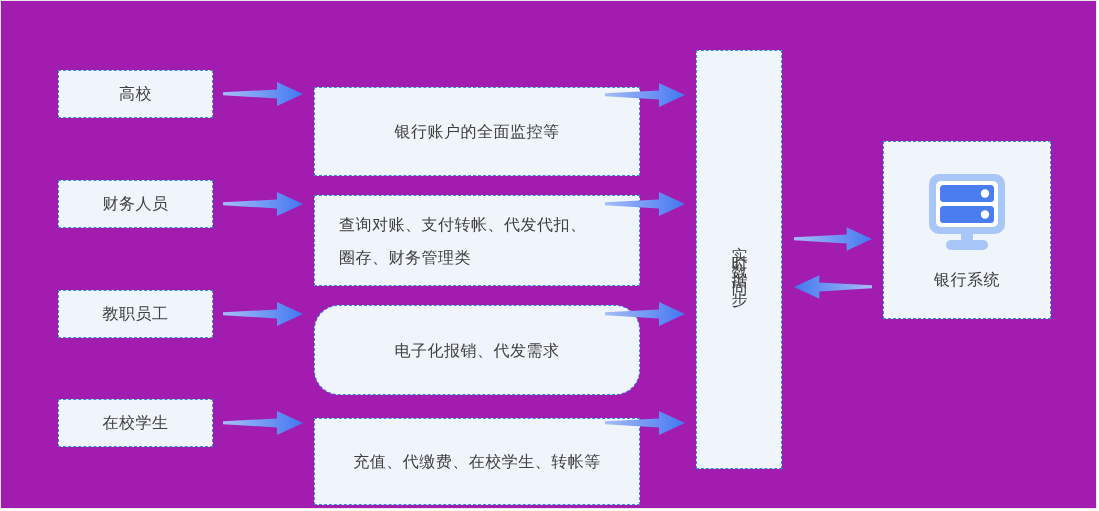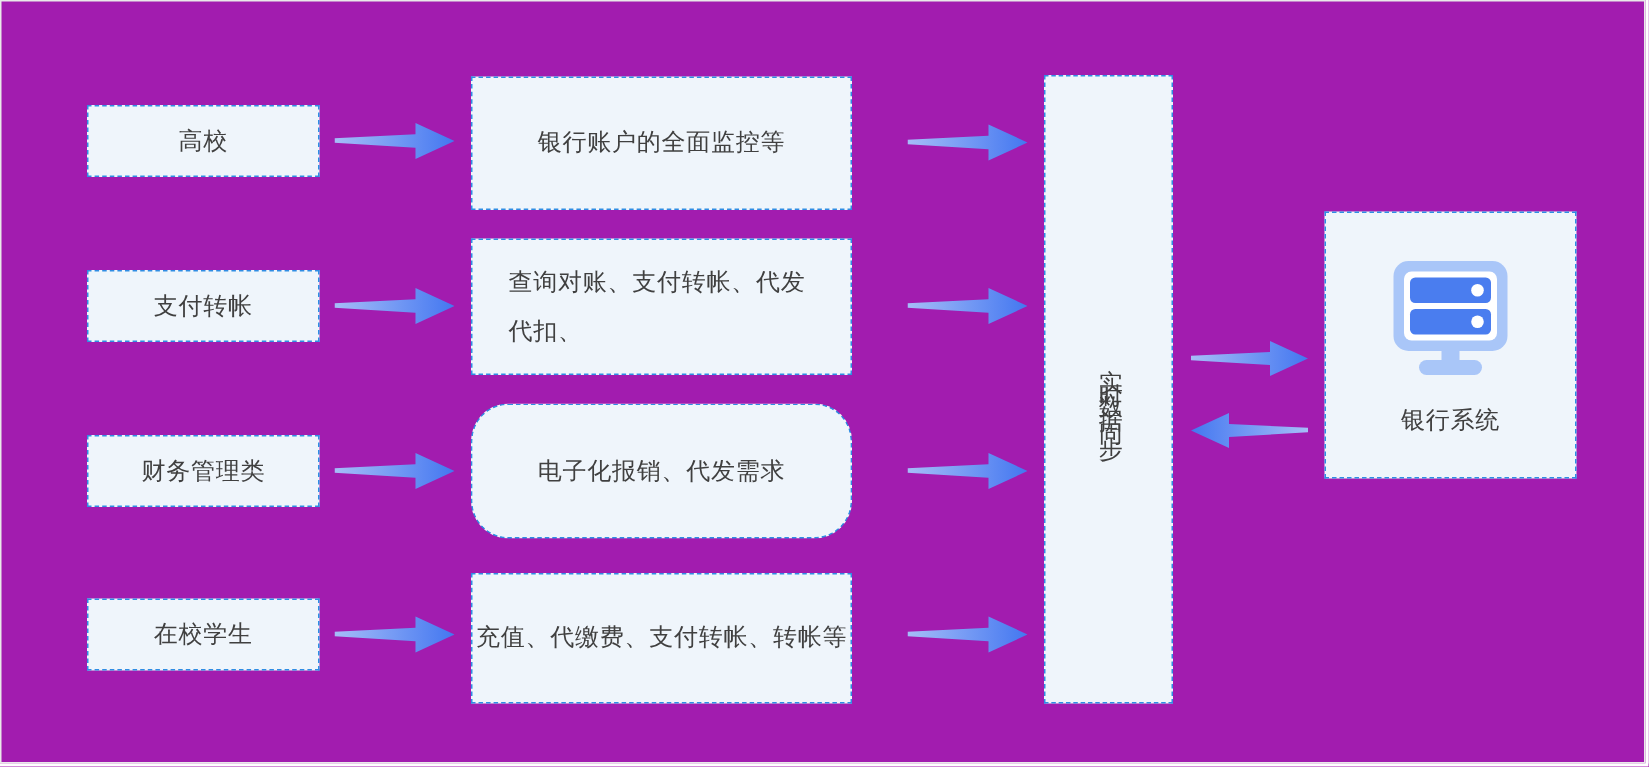--- a/index.html
+++ b/index.html
@@ -27,21 +27,21 @@
     color: #404040;
     letter-spacing: 0.5px;
   }
   
   .actor-box { left: 57px; width: 155px; height: 48px; }
   .actor-1 { top: 69px; }
   .actor-2 { top: 179px; }
   .actor-3 { top: 289px; }
   .actor-4 { top: 398px; }
   
-  .service-box { left: 313px; width: 254px; flex-direction: column; line-height: 33px; text-align: center; }
+  .service-box { left: 313px; width: 326px; flex-direction: column; line-height: 33px; text-align: center; margin-top: 36px; }
   .service-1 { top: 50px;  height: 89px; }
   .service-2 { top: 158px; height: 91px; align-items: flex-start; padding: 0 16px 0 24px; text-align: left; }
   .service-3 { top: 268px; height: 90px; border-radius: 25px; }
   .service-4 { top: 381px; height: 87px; }
   .service-box span { display: block; }
   
   .sync-box {
     left: 695px; top: 49px; width: 86px; height: 419px;
   }
   .sync-text {
@@ -77,24 +77,24 @@
 </style>
 </head>
 <body>
 
 <div class="canvas">
 
   <div class="dash-box actor-box actor-1">
     <span>高校</span>
   </div>
   <div class="dash-box actor-box actor-2">
-    <span>支付转帐</span>
+    <span>财务人员</span>
   </div>
   <div class="dash-box actor-box actor-3">
-    <span>财务管理类</span>
+    <span>教职员工</span>
   </div>
   <div class="dash-box actor-box actor-4">
     <span>在校学生</span>
   </div>
 
   <svg class="arrow a-stage1 a1" viewBox="0 0 80 28">
     <defs>
         <linearGradient id="g1" x1="0" y1="0" x2="1" y2="0">
       <stop offset="0" stop-color="#a6bdf8"></stop>
           <stop offset="1" stop-color="#4377f0"></stop>
@@ -128,26 +128,27 @@
     </linearGradient>
       </defs>
     <polygon points="0,12.2 54,9.5 54,2 80,14 54,26 54,18.5 0,15.2" fill="url(#g4)"></polygon>
   </svg>
 
   <div class="dash-box service-box service-1">
     <span>银行账户的全面监控等</span>
   </div>
   <div class="dash-box service-box service-2">
     <span>查询对账、支付转帐、代发代扣、</span>
+    <span>圈存、财务管理类</span>
   </div>
   <div class="dash-box service-box service-3">
     <span>电子化报销、代发需求</span>
   </div>
   <div class="dash-box service-box service-4">
-    <span>充值、代缴费、支付转帐、转帐等</span>
+    <span>充值、代缴费、在校学生、转帐等</span>
   </div>
 
   <svg class="arrow a-stage2 a2-1" viewBox="0 0 80 28">
     <defs>
         <linearGradient id="g5" x1="0" y1="0" x2="1" y2="0">
       <stop offset="0" stop-color="#a6bdf8"></stop>
           <stop offset="1" stop-color="#4377f0"></stop>
     </linearGradient>
       </defs>
     <polygon points="0,12.2 54,9.5 54,2 80,14 54,26 54,18.5 0,15.2" fill="url(#g5)"></polygon>

